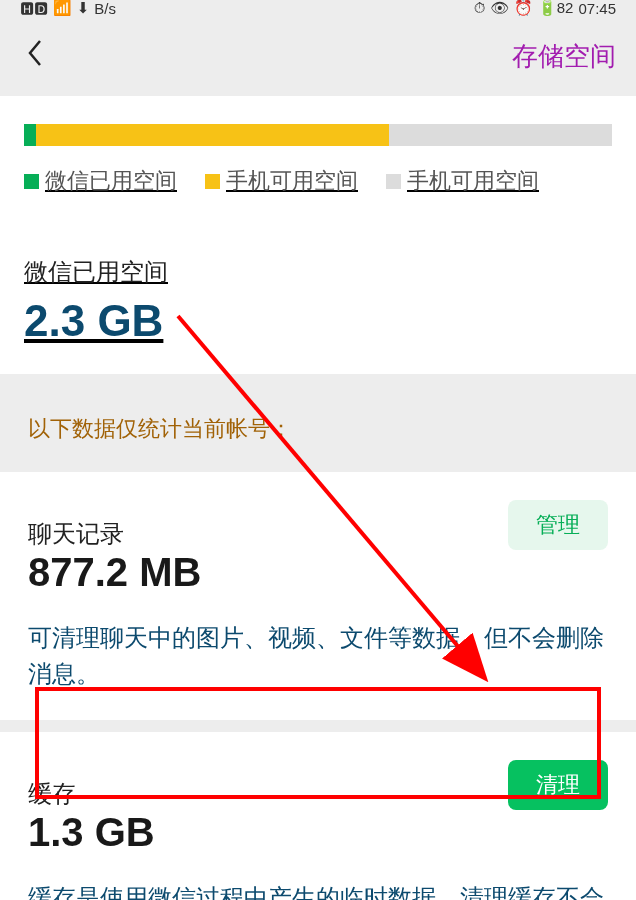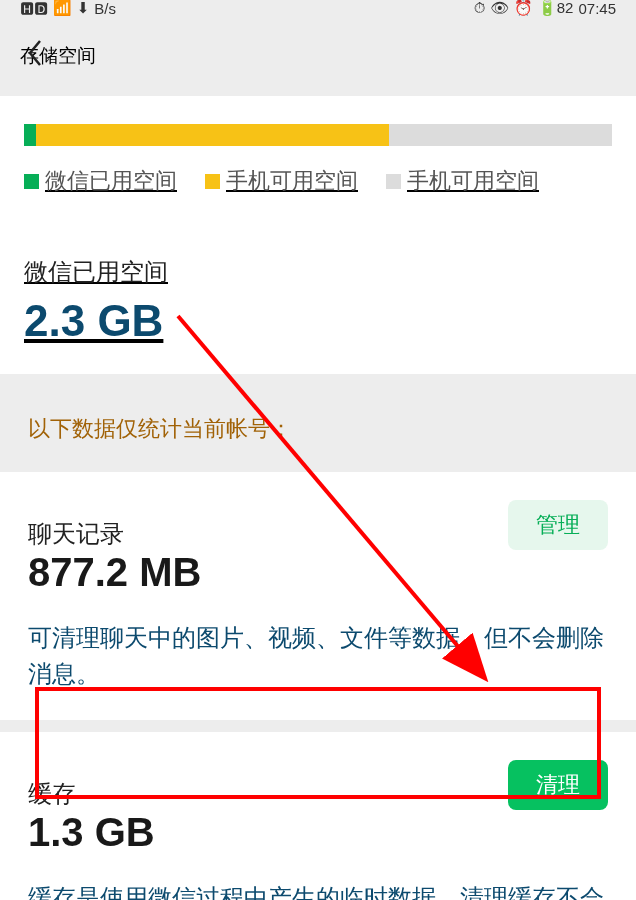--- a/index.html
+++ b/index.html
@@ -45,24 +45,24 @@
     }
     .back-icon {
       font-size: 30px;
       color: #222;
       cursor: pointer;
       position: absolute;
       left: 25px;
     }
     .header-title {
       width: 100%;
-      text-align: left;
-      font-size: 19px;
+      text-align: right;
+      font-size: 26px;
       font-weight: 500;
-      color: #000000;
+      color: #a21caf;
     }
     .content {
       padding: 0;
     }
     .card {
       background: #fff;
       margin-bottom: 12px;
       padding: 28px 24px;
       text-decoration: underline;
     }

